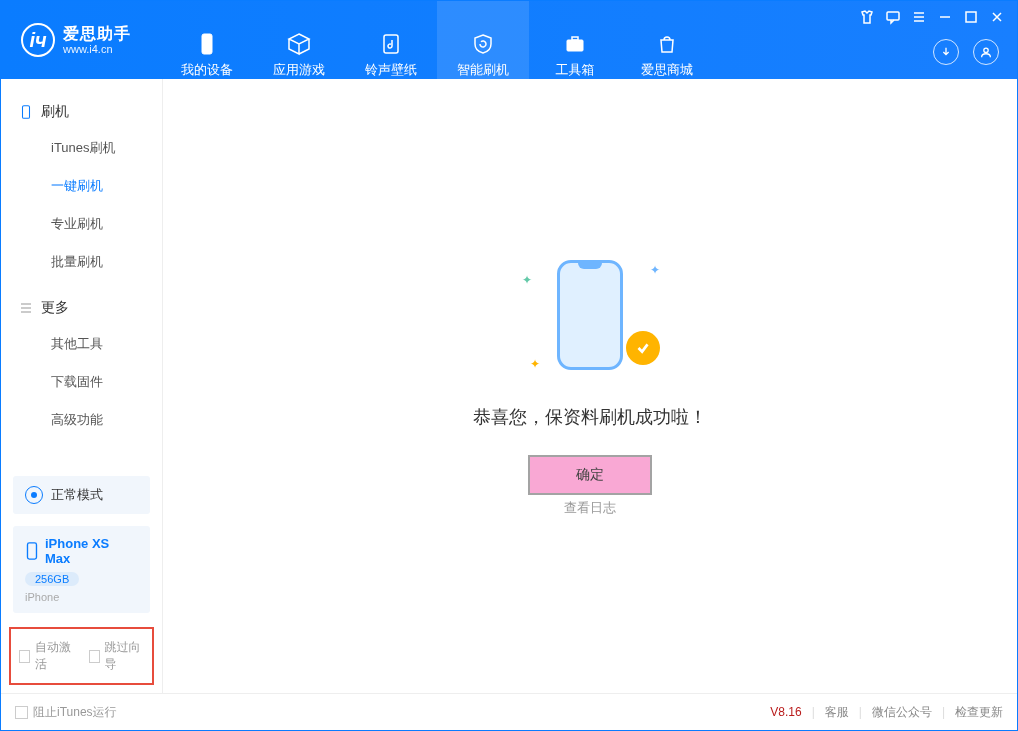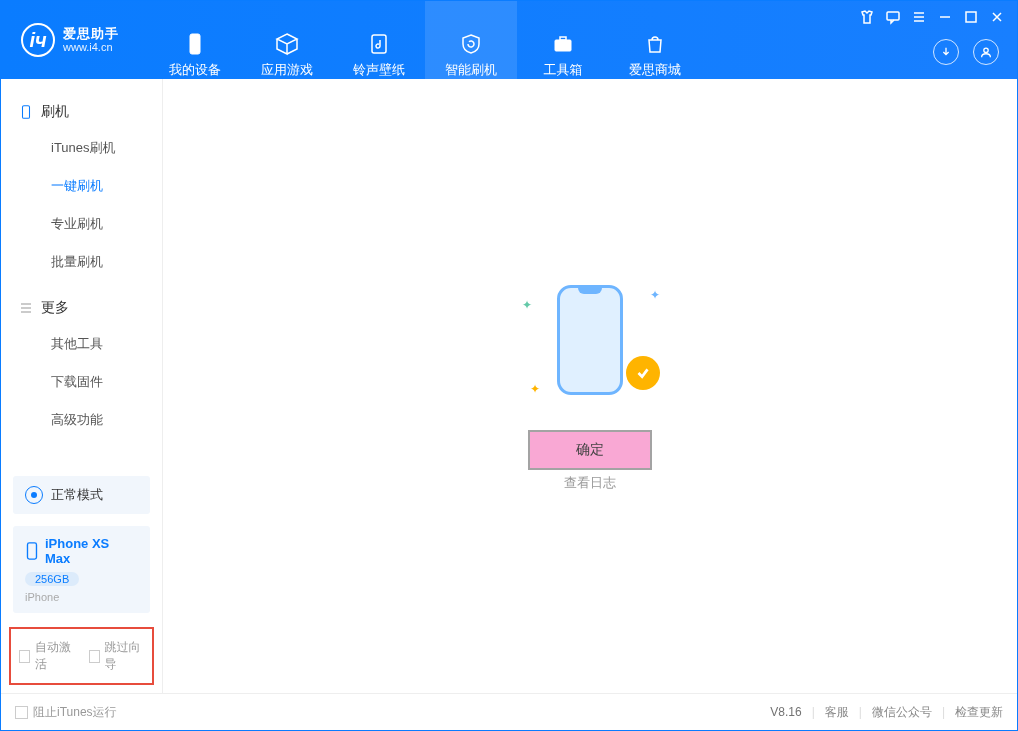--- a/index.html
+++ b/index.html
@@ -1,21 +1,21 @@
 <!DOCTYPE html>
 <html><head>
 <meta charset="utf-8">
 <style>
 * { margin: 0; padding: 0; box-sizing: border-box; font-family: "Microsoft YaHei", Arial, sans-serif; }
 body { background: #fff; width: 1018px; height: 731px; overflow: hidden; border: 1px solid #0a7cff; }
 .header { background: linear-gradient(to right, #0a7cff, #187fff); height: 78px; display: flex; align-items: center; color: #fff; position: relative; }
 .logo { display: flex; align-items: center; margin-left: 20px; margin-right: 30px; }
 .logo-circle { width: 34px; height: 34px; border: 2.5px solid #fff; border-radius: 50%; display: flex; align-items: center; justify-content: center; font-weight: bold; font-size: 20px; font-style: italic; margin-right: 8px; }
 .logo-text { display: flex; flex-direction: column; line-height: 1.1; }
-.logo-title { font-size: 13px; font-weight: bold; letter-spacing: 1px; }
+.logo-title { font-size: 16px; font-weight: bold; letter-spacing: 1px; }
 .logo-sub { font-size: 11px; opacity: 0.9; }
 .nav { display: flex; height: 100%; }
 .nav-item { width: 92px; display: flex; flex-direction: column; align-items: center; justify-content: flex-end; cursor: pointer; font-size: 13px; gap: 4px; position: relative; }
 .nav-item.active { background: rgba(255,255,255,0.12); }
 .nav-icon { width: 26px; height: 26px; display: flex; align-items: center; justify-content: center; }
 .nav-icon svg { width: 24px; height: 24px; fill: #fff; stroke: #fff; }
 .header-right { position: absolute; right: 12px; top: 8px; display: flex; gap: 10px; align-items: center; }
 .header-right-bottom { position: absolute; right: 18px; bottom: 14px; display: flex; gap: 14px; align-items: center; }
 .win-btn { width: 16px; height: 16px; cursor: pointer; display: flex; align-items: center; justify-content: center; color: #fff; }
 .win-btn svg { stroke: #fff; fill: none; stroke-width: 1.5; }
@@ -49,21 +49,21 @@
 .sparkle.s1 { left:-8px; top:18px; color:#63c9a8;}
 .sparkle.s2 { left:0px; bottom:4px; color:#ffb400;}
 .sparkle.s3 { right:-10px; top:8px; color:#6eb5ff;}
 .success-text { font-size:18px; color:#333; margin-bottom:26px;}
 .ok-btn { border:2px solid #a3a3a3; background:#f9a8d4; padding:9px 46px; font-size:14px; color:#444; cursor:pointer; margin-bottom:4px;}
 .log-link { color:#999; font-size:13px; cursor:pointer;}
 .footer { height:37px; border-top:1px solid #eee; display:flex; align-items:center; padding:0 14px; font-size:12px; color:#888;}
 .footer-left { display:flex; align-items:center; gap:6px;}
 .footer-right { margin-left:auto; display:flex; align-items:center; gap:10px;}
 .footer-right .sep { color:#ddd;}
-.version { color:#737373;text-align:center;}
+.version { color:#b91c1c;text-align:center;}
 .footer-link { cursor:pointer; color:#888;}
 </style>
 </head>
 <body>
 
 <div class="header">
   <div class="logo">
     <div class="logo-circle">iч</div>
     <div class="logo-text">
       <span class="logo-title">爱思助手</span>
@@ -227,20 +227,21 @@
       <span class="sparkle s3">✦</span>
       <div class="phone-body">
         <div class="phone-notch"></div>
       </div>
       <div class="check-badge">
         <svg viewBox="0 0 20 20" width="18" height="18">
             <path d="M5 10 L9 14 L15 6"></path>
           </svg>
       </div>
     </div>
+    <div class="success-text">恭喜您，保资料刷机成功啦！</div>
     <button class="ok-btn">确定</button>
     <span class="log-link">查看日志</span>
   </div>
 </div>
 
 <div class="footer">
   <div class="footer-left">
     <label class="checkbox">
       <span class="box"></span>
       <span>阻止iTunes运行</span>

